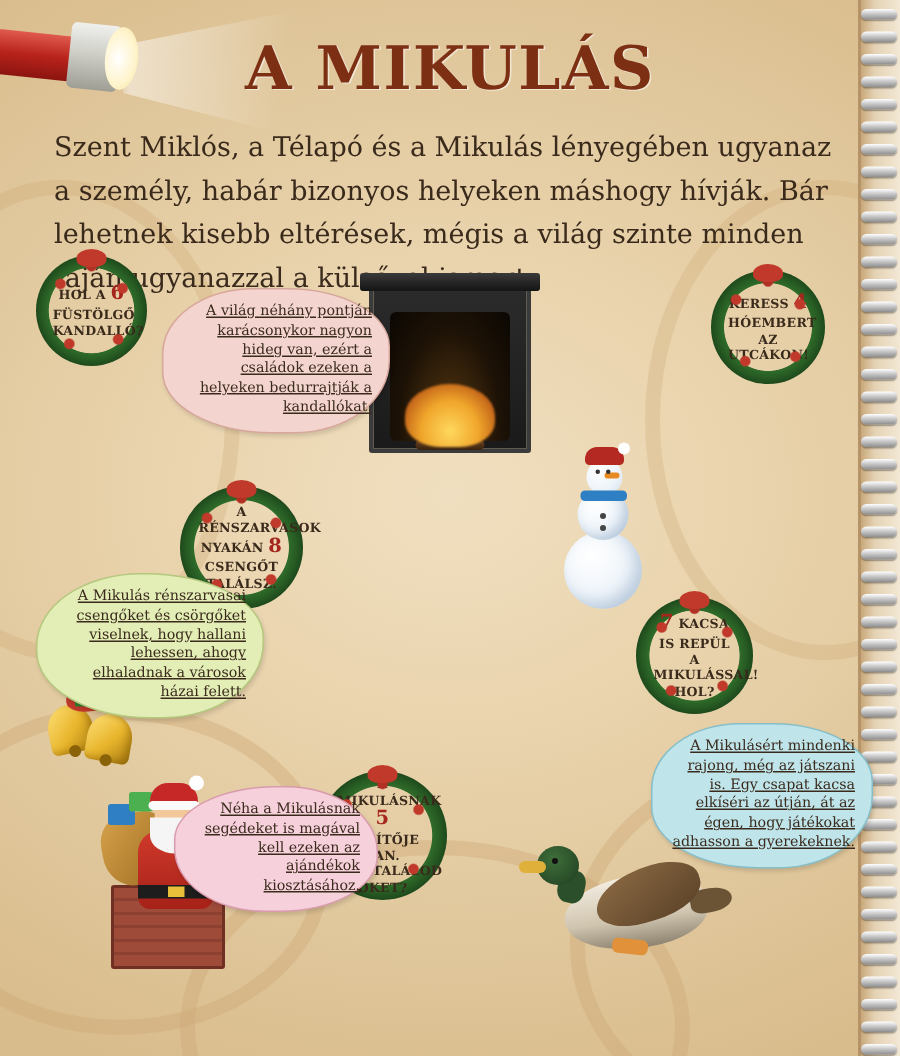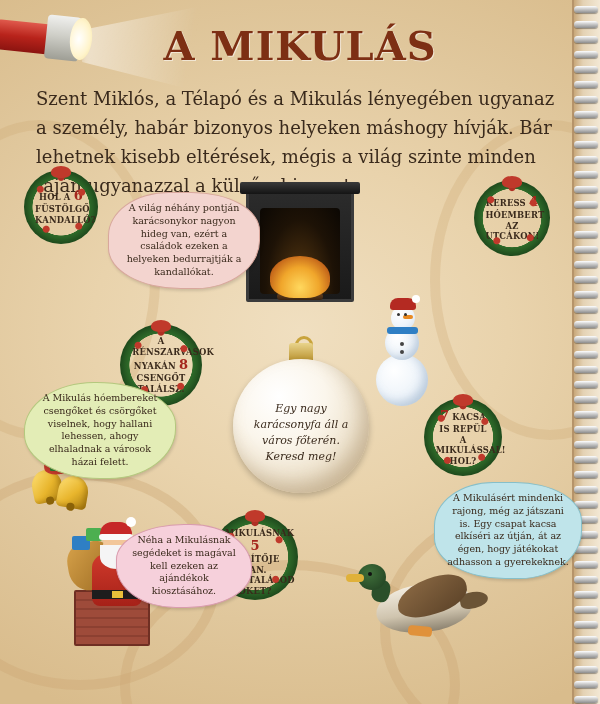--- a/index.html
+++ b/index.html
@@ -351,23 +351,24 @@
   }
   .wreath-text .num { font-size: 13px; color: #a4261c; }
 
   
   .callout {
     position: absolute;
     padding: 9px 11px;
     font-size: 9.5px;
     line-height: 1.35;
     color: #3a2a1c;
-    text-align: center;
+    text-align: right;
     border: 1.5px solid rgba(0,0,0,0.18);
     box-shadow: 1px 2px 3px rgba(0,0,0,0.13);
+    text-decoration: underline;
   }
   .c-red    { background: #f3d4cf; border-color: #d8a79c; }
   .c-yellow { background: #fbe7a6; border-color: #dcc064; }
   .c-pink   { background: #f6d0db; border-color: #d99cae; }
   .c-blue   { background: #bfe4ea; border-color: #86bfc9; }
   .c-lime   { background: #e3edb6; border-color: #b4c87e; }
 
   .shape-a { border-radius: 40% 45% 42% 48% / 45% 40% 50% 42%; }
   .shape-b { border-radius: 50% 45% 48% 44% / 42% 52% 44% 50%; }
   .shape-c { border-radius: 46% 52% 44% 50% / 50% 44% 52% 46%; }
@@ -444,26 +445,20 @@
   <div class="intro">Szent Miklós, a Télapó és a Mikulás lényegében ugyanaz a személy, habár bizonyos helyeken máshogy hívják. Bár lehetnek kisebb eltérések, mégis a világ szinte minden táján ugyanazzal a külsővel ismert.</div>
 
   <div class="fireplace">
     <div class="fp-frame"></div>
     <div class="fp-mantel"></div>
     <div class="fp-opening"></div>
     <div class="fp-log"></div>
     <div class="fp-fire"></div>
   </div>
 
-  <div class="ornament">
-    <div class="orn-loop"></div>
-    <div class="orn-cap"></div>
-    <div class="orn-ball"></div>
-    <div class="orn-text">Egy nagy karácsonyfa áll a város főterén. Keresd meg!</div>
-  </div>
 
   <div class="snowman">
     <div class="sm-bot"></div>
     <div class="sm-mid"></div>
     <div class="sm-head"></div>
     <div class="sm-scarf"></div>
     <div class="sm-hat"></div>
     <div class="sm-hatball"></div>
     <div class="sm-nose"></div>
     <div class="sm-eye l"></div>
@@ -530,19 +525,19 @@
   </div>
 
   <div class="wreath" style="left:212px; top:514px; width:86px; height:86px;">
     <div class="wreath-bow"></div>
     <div class="wreath-text">A MIKULÁSNAK <span class="num">5</span> SEGÍTŐJE VAN. MEGTALÁLOD ŐKET?</div>
   </div>
 
   <div class="callout c-red shape-a" style="left:108px; top:192px; width:128px;">A világ néhány pontján karácsonykor nagyon hideg van, ezért a családok ezeken a helyeken bedurrajtják a kandallókat.</div>
 
 
-  <div class="callout c-lime shape-c" style="left:24px; top:382px; width:128px;">A Mikulás hóembereket csengőket és csörgőket viselnek, hogy hallani lehessen, ahogy elhaladnak a városok házai felett.</div>
+  <div class="callout c-lime shape-c" style="left:24px; top:382px; width:128px;">A Mikulás rénszarvasai csengőket és csörgőket viselnek, hogy hallani lehessen, ahogy elhaladnak a városok házai felett.</div>
 
   <div class="callout c-blue shape-a" style="left:434px; top:482px; width:124px;">A Mikulásért mindenki rajong, még az játszani is. Egy csapat kacsa elkíséri az útján, át az égen, hogy játékokat adhasson a gyerekeknek.</div>
 
   <div class="callout c-pink shape-b" style="left:116px; top:524px; width:112px;">Néha a Mikulásnak segédeket is magával kell ezeken az ajándékok kiosztásához.</div>
 
 </div>
 
 </body></html>

